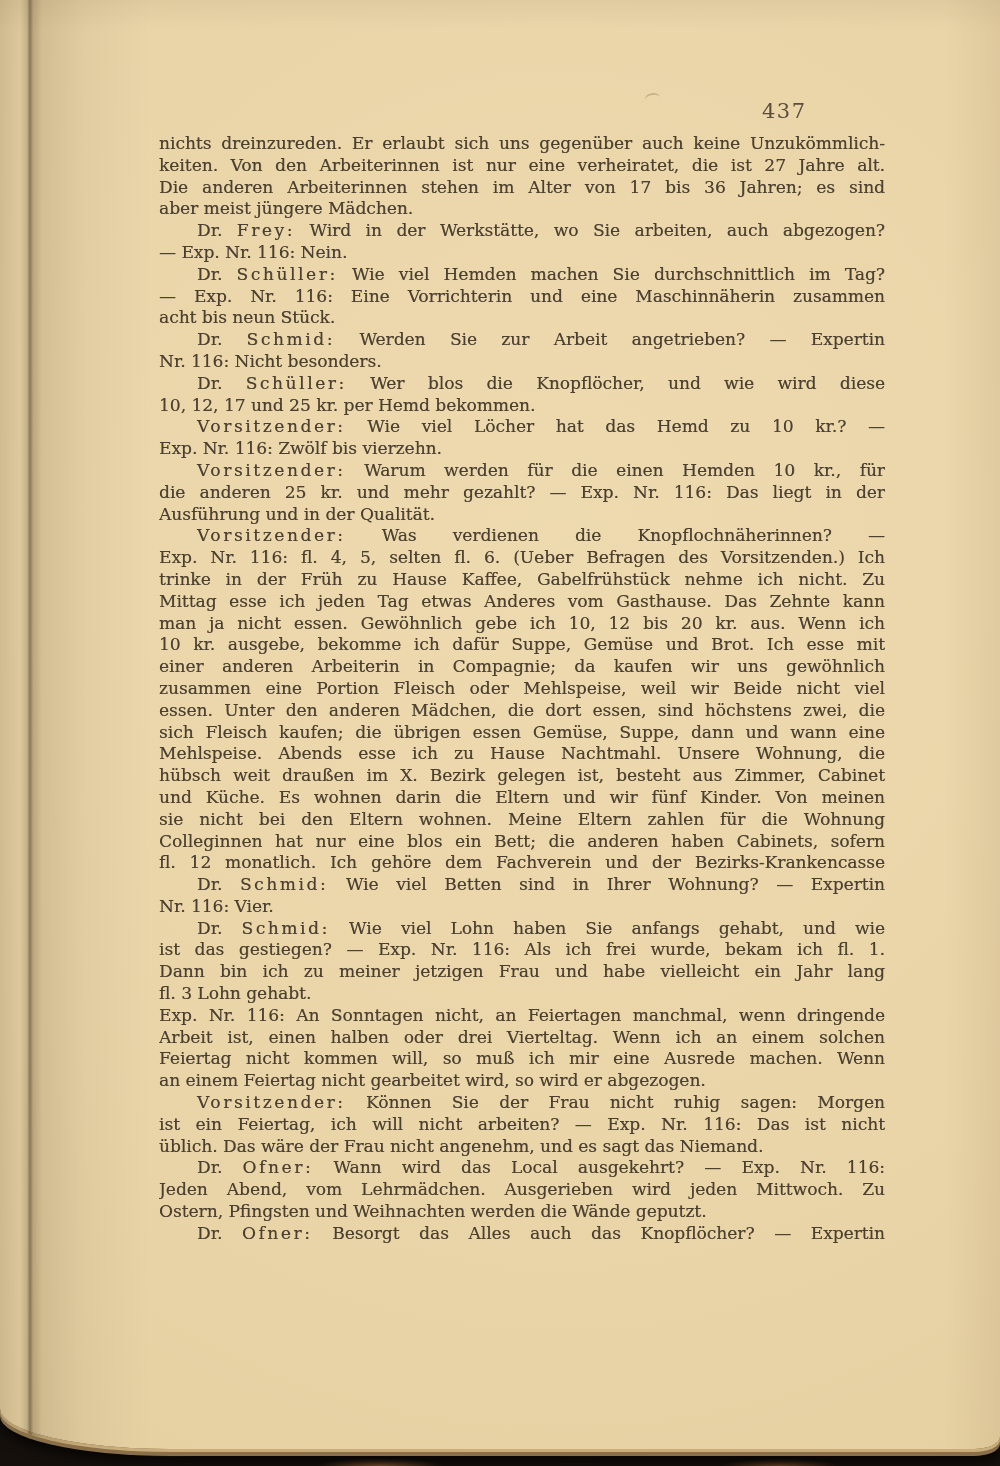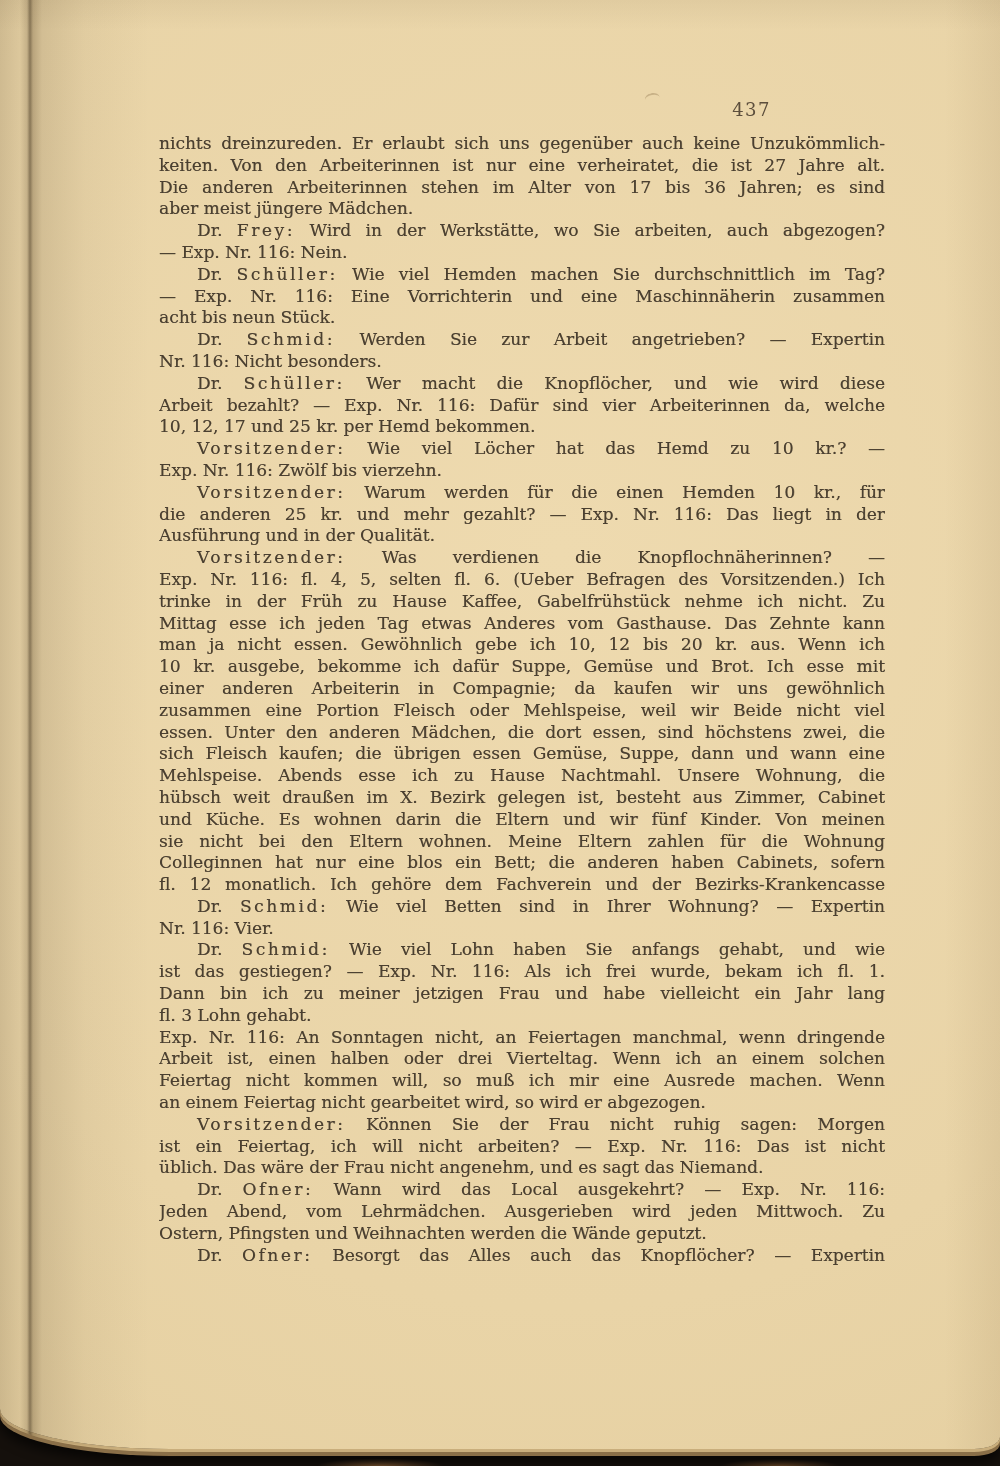--- a/index.html
+++ b/index.html
@@ -53,23 +53,23 @@
         rgba(55,40,20,0.55) 30px,
         rgba(95,75,45,0.35) 33px,
         rgba(70,52,28,0.14) 42px,
         rgba(70,52,28,0.05) 85px,
         rgba(70,52,28,0.0) 150px);
     border-bottom-left-radius:170px 40px;
     pointer-events:none;
   }
 
   .pageno{
-    position:absolute;left:711px;top:99px;width:60px;
-    text-align:right;
-    font-size:18px;letter-spacing:1.5px;
+    position:absolute;left:762px;top:99px;width:60px;
+    text-align:left;
+    font-size:21px;letter-spacing:1.5px;
     color:#5c4e3c;
   }
 
   .smudge{
     position:absolute;left:645px;top:93px;width:15px;height:9px;
     border-top:2px solid rgba(145,118,78,0.38);
     border-radius:50%;
     transform:rotate(-10deg);
   }
 
@@ -112,22 +112,21 @@
         <div>
           <div class="line indent"><span>Dr. </span><span class="sperr">Schüller:</span><span> Wie viel Hemden machen Sie durchschnittlich im Tag?</span></div>
           <div class="line"><span>— Exp. Nr. 116: Eine Vorrichterin und eine Maschinnäherin zusammen</span></div>
           <div class="line endline"><span>acht bis neun Stück.</span></div>
         </div>
         <div>
           <div class="line indent"><span>Dr. </span><span class="sperr">Schmid:</span><span> Werden Sie zur Arbeit angetrieben? — Expertin</span></div>
           <div class="line endline"><span>Nr. 116: Nicht besonders.</span></div>
         </div>
         <div>
-          <div class="line indent"><span>Dr. </span><span class="sperr">Schüller:</span><span> Wer macht die Knopflöcher, und wie wird diese</span></div>
-          <div class="line"><span>Arbeit bezahlt? — Exp. Nr. 116: Dafür sind vier Arbeiterinnen da, welche</span></div>
+          <div class="line indent"><span>Dr. </span><span class="sperr">Schüller:</span><span> Wer blos die Knopflöcher, und wie wird diese</span></div>
           <div class="line endline"><span>10, 12, 17 und 25 kr. per Hemd bekommen.</span></div>
         </div>
         <div>
           <div class="line indent"><span class="sperr">Vorsitzender:</span><span> Wie viel Löcher hat das Hemd zu 10 kr.? —</span></div>
           <div class="line endline"><span>Exp. Nr. 116: Zwölf bis vierzehn.</span></div>
         </div>
         <div>
           <div class="line indent"><span class="sperr">Vorsitzender:</span><span> Warum werden für die einen Hemden 10 kr., für</span></div>
           <div class="line"><span>die anderen 25 kr. und mehr gezahlt? — Exp. Nr. 116: Das liegt in der</span></div>
           <div class="line endline"><span>Ausführung und in der Qualität.</span></div>

